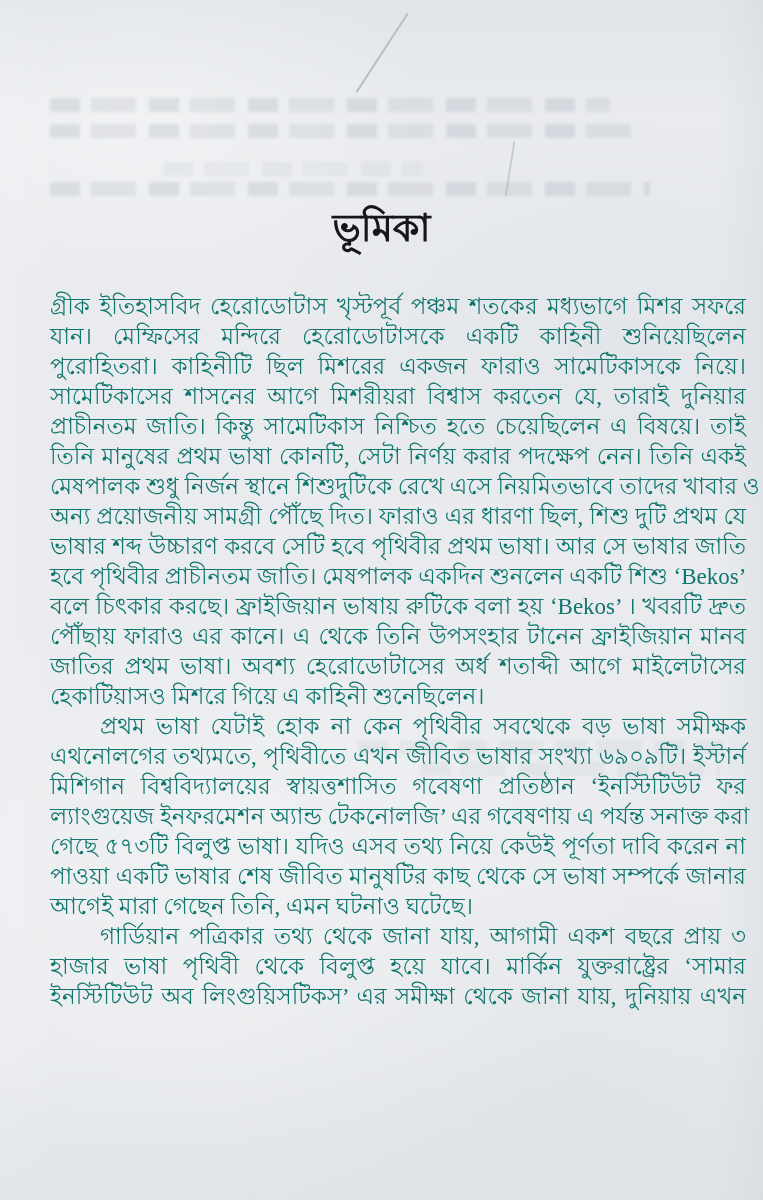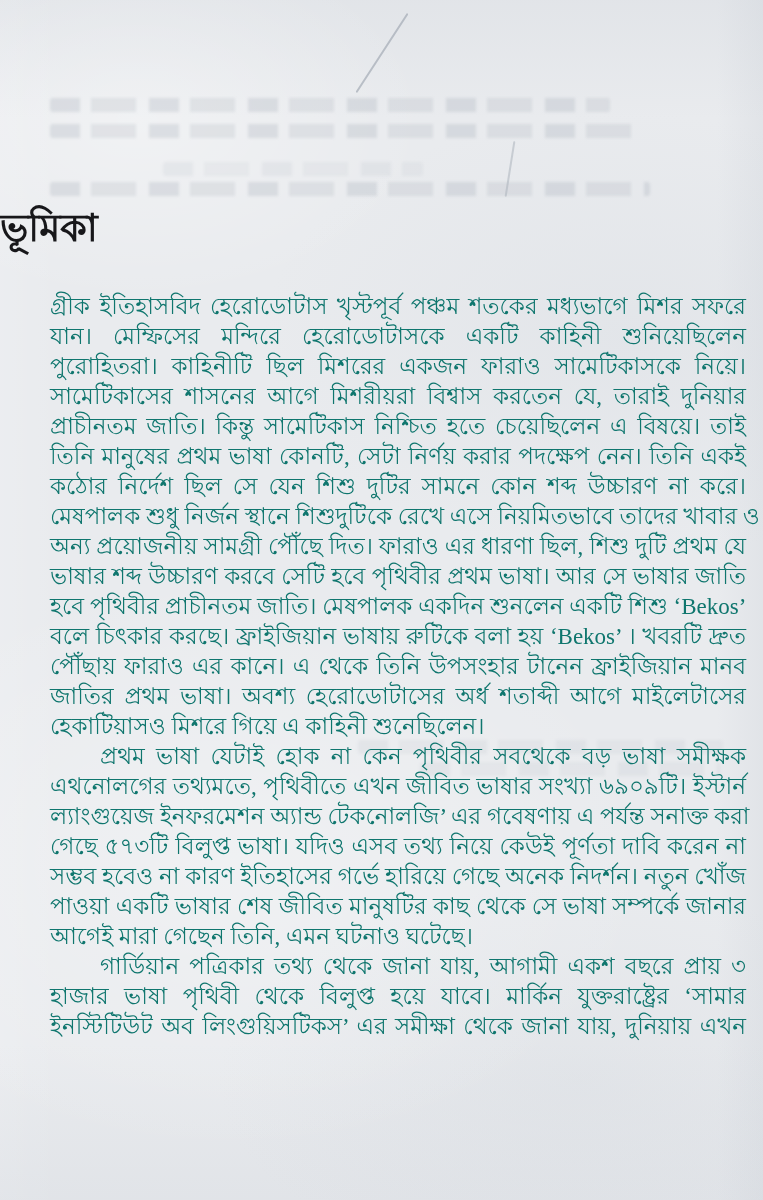--- a/index.html
+++ b/index.html
@@ -32,21 +32,21 @@
       rgba(118,130,146,.13) 41px, rgba(118,130,146,.13) 86px,
       rgba(118,130,146,0) 86px, rgba(118,130,146,0) 99px);
   }
   .ghost.faint{opacity:.5;}
   
   .scratch{position:absolute;width:2px;border-radius:2px;z-index:2;}
   .scratch-1{left:381px;top:6px;height:94px;background:rgba(158,166,176,.65);transform:rotate(33deg);}
   .scratch-2{left:509px;top:141px;height:56px;background:rgba(172,179,188,.55);transform:rotate(9deg);}
   .title{
     position:absolute;left:0;top:206px;width:100%;z-index:3;
-    text-align:left;
+    text-align:center;
     font-size:38px;line-height:44px;font-weight:600;
     color:#17171a;margin:0;
   }
   .text-block{
     position:absolute;left:50px;top:292px;width:696px;z-index:3;
     color:#0f766e;
     font-size:23px;
   }
   .paragraph{margin:0;}
   .line{
@@ -77,36 +77,35 @@
   <h1 class="title" lang="bn">ভূমিকা</h1>
 
   <div class="text-block" lang="bn">
       <div class="paragraph">
         <div class="line">গ্রীক ইতিহাসবিদ হেরোডোটাস খৃস্টপূর্ব পঞ্চম শতকের মধ্যভাগে মিশর সফরে</div>
         <div class="line">যান। মেম্ফিসের মন্দিরে হেরোডোটাসকে একটি কাহিনী শুনিয়েছিলেন</div>
         <div class="line">পুরোহিতরা। কাহিনীটি ছিল মিশরের একজন ফারাও সামেটিকাসকে নিয়ে।</div>
         <div class="line">সামেটিকাসের শাসনের আগে মিশরীয়রা বিশ্বাস করতেন যে, তারাই দুনিয়ার</div>
         <div class="line">প্রাচীনতম জাতি। কিন্তু সামেটিকাস নিশ্চিত হতে চেয়েছিলেন এ বিষয়ে। তাই</div>
         <div class="line">তিনি মানুষের প্রথম ভাষা কোনটি, সেটা নির্ণয় করার পদক্ষেপ নেন। তিনি একই</div>
-        <div class="line">কঠোর নির্দেশ ছিল সে যেন শিশু দুটির সামনে কোন শব্দ উচ্চারণ না করে।</div>
         <div class="line">মেষপালক শুধু নির্জন স্থানে শিশুদুটিকে রেখে এসে নিয়মিতভাবে তাদের খাবার ও</div>
         <div class="line">অন্য প্রয়োজনীয় সামগ্রী পৌঁছে দিত। ফারাও এর ধারণা ছিল, শিশু দুটি প্রথম যে</div>
         <div class="line">ভাষার শব্দ উচ্চারণ করবে সেটি হবে পৃথিবীর প্রথম ভাষা। আর সে ভাষার জাতি</div>
         <div class="line">হবে পৃথিবীর প্রাচীনতম জাতি। মেষপালক একদিন শুনলেন একটি শিশু ‘Bekos’</div>
         <div class="line">বলে চিৎকার করছে। ফ্রাইজিয়ান ভাষায় রুটিকে বলা হয় ‘Bekos’ । খবরটি দ্রুত</div>
         <div class="line">পৌঁছায় ফারাও এর কানে। এ থেকে তিনি উপসংহার টানেন ফ্রাইজিয়ান মানব</div>
         <div class="line">জাতির প্রথম ভাষা। অবশ্য হেরোডোটাসের অর্ধ শতাব্দী আগে মাইলেটাসের</div>
         <div class="line no-justify">হেকাটিয়াসও মিশরে গিয়ে এ কাহিনী শুনেছিলেন।</div>
       </div>
       <div class="paragraph">
         <div class="line indent">প্রথম ভাষা যেটাই হোক না কেন পৃথিবীর সবথেকে বড় ভাষা সমীক্ষক</div>
         <div class="line">এথনোলগের তথ্যমতে, পৃথিবীতে এখন জীবিত ভাষার সংখ্যা ৬৯০৯টি। ইস্টার্ন</div>
+        <div class="line">মিশিগান বিশ্ববিদ্যালয়ের স্বায়ত্তশাসিত গবেষণা প্রতিষ্ঠান ‘ইনস্টিটিউট ফর</div>
         <div class="line">ল্যাংগুয়েজ ইনফরমেশন অ্যান্ড টেকনোলজি’ এর গবেষণায় এ পর্যন্ত সনাক্ত করা</div>
         <div class="line">গেছে ৫৭৩টি বিলুপ্ত ভাষা। যদিও এসব তথ্য নিয়ে কেউই পূর্ণতা দাবি করেন না</div>
-        <div class="line">সম্ভব হবেও না কারণ ইতিহাসের গর্ভে হারিয়ে গেছে অনেক নিদর্শন। নতুন খোঁজ</div>
         <div class="line">পাওয়া একটি ভাষার শেষ জীবিত মানুষটির কাছ থেকে সে ভাষা সম্পর্কে জানার</div>
         <div class="line no-justify">আগেই মারা গেছেন তিনি, এমন ঘটনাও ঘটেছে।</div>
       </div>
       <div class="paragraph">
         <div class="line indent">গার্ডিয়ান পত্রিকার তথ্য থেকে জানা যায়, আগামী একশ বছরে প্রায় ৩</div>
         <div class="line">হাজার ভাষা পৃথিবী থেকে বিলুপ্ত হয়ে যাবে। মার্কিন যুক্তরাষ্ট্রের ‘সামার</div>
         <div class="line">ইনস্টিটিউট অব লিংগুয়িসটিকস’ এর সমীক্ষা থেকে জানা যায়, দুনিয়ায় এখন</div>
       </div>
     </div>
 

